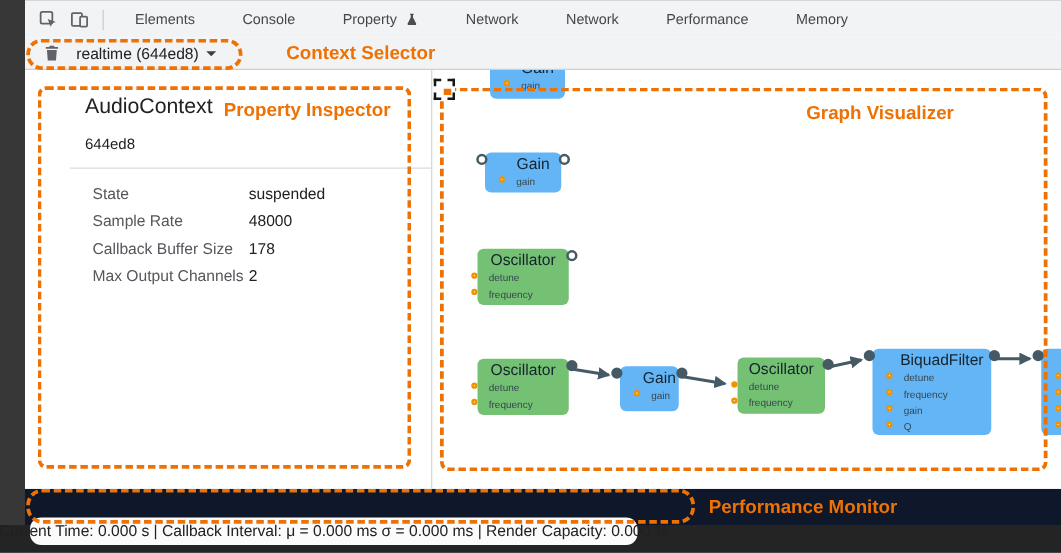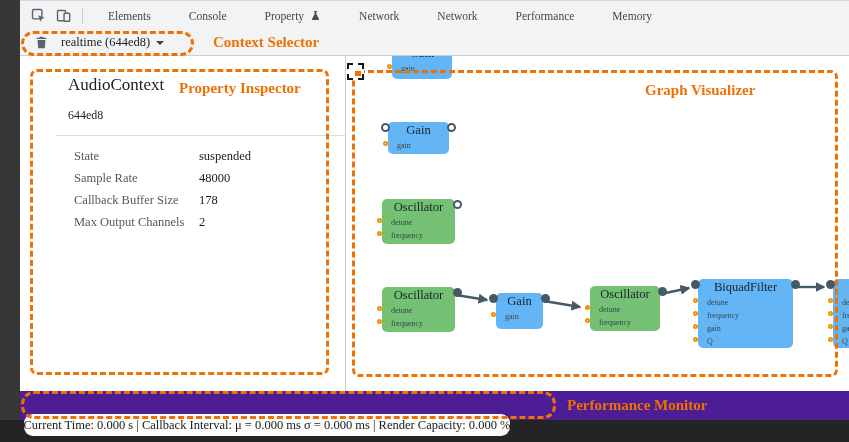--- a/index.html
+++ b/index.html
@@ -1,18 +1,18 @@
 <!DOCTYPE html>
 <html style="--accent: #ee7104; --node-green: #74c174; --node-blue: #64b5f6; --port-dark: #455a64; --param-orange: #f09300;"><head>
 <meta charset="utf-8">
 <style>
   html,body{margin:0;padding:0;background:#2a2a2a;}
   *{box-sizing:border-box;}
-  .screen{position:relative;width:849px;height:442px;background:#4c1d95;overflow:hidden;
-    font-family:Liberation Serif, serif;-webkit-font-smoothing:antialiased;}
+  .screen{position:relative;width:849px;height:442px;background:#0f172a;overflow:hidden;
+    font-family:Liberation Sans, sans-serif;-webkit-font-smoothing:antialiased;}
   .left-strip{position:absolute;left:0;top:0;width:20px;height:442px;background:#373737;}
   .bottom-band{position:absolute;left:0;top:420px;width:849px;height:22px;background:#242424;}
 
   
   .devtools{position:absolute;left:20px;top:0;width:829px;height:390px;background:#fff;border-top:1px solid #d4d7da;}
   .tabbar{height:29px;background:#f2f3f4;display:flex;align-items:center;color:#44474b;font-size:11.5px;overflow:hidden;}
   .tool-icon{width:16px;height:16px;color:#5f6368;display:flex;align-items:center;justify-content:center;flex:none;}
   .tool-icon svg{width:15px;height:15px;}
   .icon-inspect{margin-left:10px;}
   .icon-device{margin-left:9px;}
@@ -32,37 +32,37 @@
   .insp-id{margin:13px 0 0 12px;font-size:12px;color:#202124;}
   .insp-divider{margin:12px 0 0 0;border:none;border-top:1px solid #d9dce0;}
   .prop-table{margin:9px 0 0 18px;font-size:12.5px;}
   .prop-row{display:flex;height:22px;align-items:center;}
   .prop-label{width:125px;color:#54575b;flex:none;}
   .prop-value{color:#202124;}
 
   .graph{flex:1;position:relative;overflow:hidden;background:#fff;}
   .edges{position:absolute;left:0;top:0;}
   .node{position:absolute;border-radius:5px;}
-  .node.blue{background:var(--node-blue,#64b5f6);}
+  .node.blue{background:var(--node-blue,#64b5f6);padding-left:16px;}
   .node.green{background:var(--node-green,#74c174);}
   .node-title{height:16px;display:flex;align-items:center;justify-content:center;font-size:12.5px;color:#14232d;padding:1px 8px 0 8px;}
   .port{position:absolute;width:9px;height:9px;border:2.5px solid var(--port-dark,#455a64);border-radius:50%;background:#fff;top:1px;}
   .port.in{left:-7px;}
   .port.out{right:-7px;}
   .port.filled{background:var(--port-dark,#455a64);}
   .params{padding-top:1px;}
   .param{position:relative;height:13px;display:flex;align-items:center;padding-left:9px;font-size:8px;color:#37474f;}
   .pport{position:absolute;left:-5px;top:2px;width:5px;height:5px;border:2px solid var(--param-orange,#f09300);border-radius:50%;background:#fff;}
   .pport.filled{background:var(--param-orange,#f09300);border-color:var(--param-orange,#f09300);}
 
   
   .ann-box{position:absolute;border:3px dashed var(--accent,#ee7104);border-radius:7px;z-index:20;pointer-events:none;}
   .ann-label{position:absolute;color:var(--accent,#ee7104);font-weight:bold;font-size:15px;z-index:21;white-space:nowrap;}
   .box-ctx{left:21px;top:31px;width:173px;height:25px;border-radius:13px;}
-  .lbl-ctx{left:213px;top:34px;}
+  .lbl-ctx{left:229px;top:34px;}
   .box-insp{left:30px;top:69px;width:299px;height:306px;}
   .lbl-insp{left:179px;top:80px;}
   .box-graph{left:352px;top:70px;width:486px;height:307px;}
   .lbl-graph{left:645px;top:82px;}
   .box-perf{left:21px;top:391px;width:535px;height:28px;border-radius:13px;}
   .lbl-perf{left:567px;top:397px;}
   .marker-square{position:absolute;left:347px;top:63px;width:17px;height:17px;background:#fff;border:2px dashed #161616;z-index:22;}
   .marker-dot{position:absolute;left:355px;top:71px;width:6px;height:5px;background:var(--accent,#ee7104);z-index:23;}
 
   .perfbar{position:absolute;left:24px;top:414px;width:486px;height:22px;background:#fbfbfb;border-radius:9px;display:flex;align-items:center;justify-content:center;font-size:12.5px;color:#202124;z-index:15;white-space:nowrap;text-align:right;}

